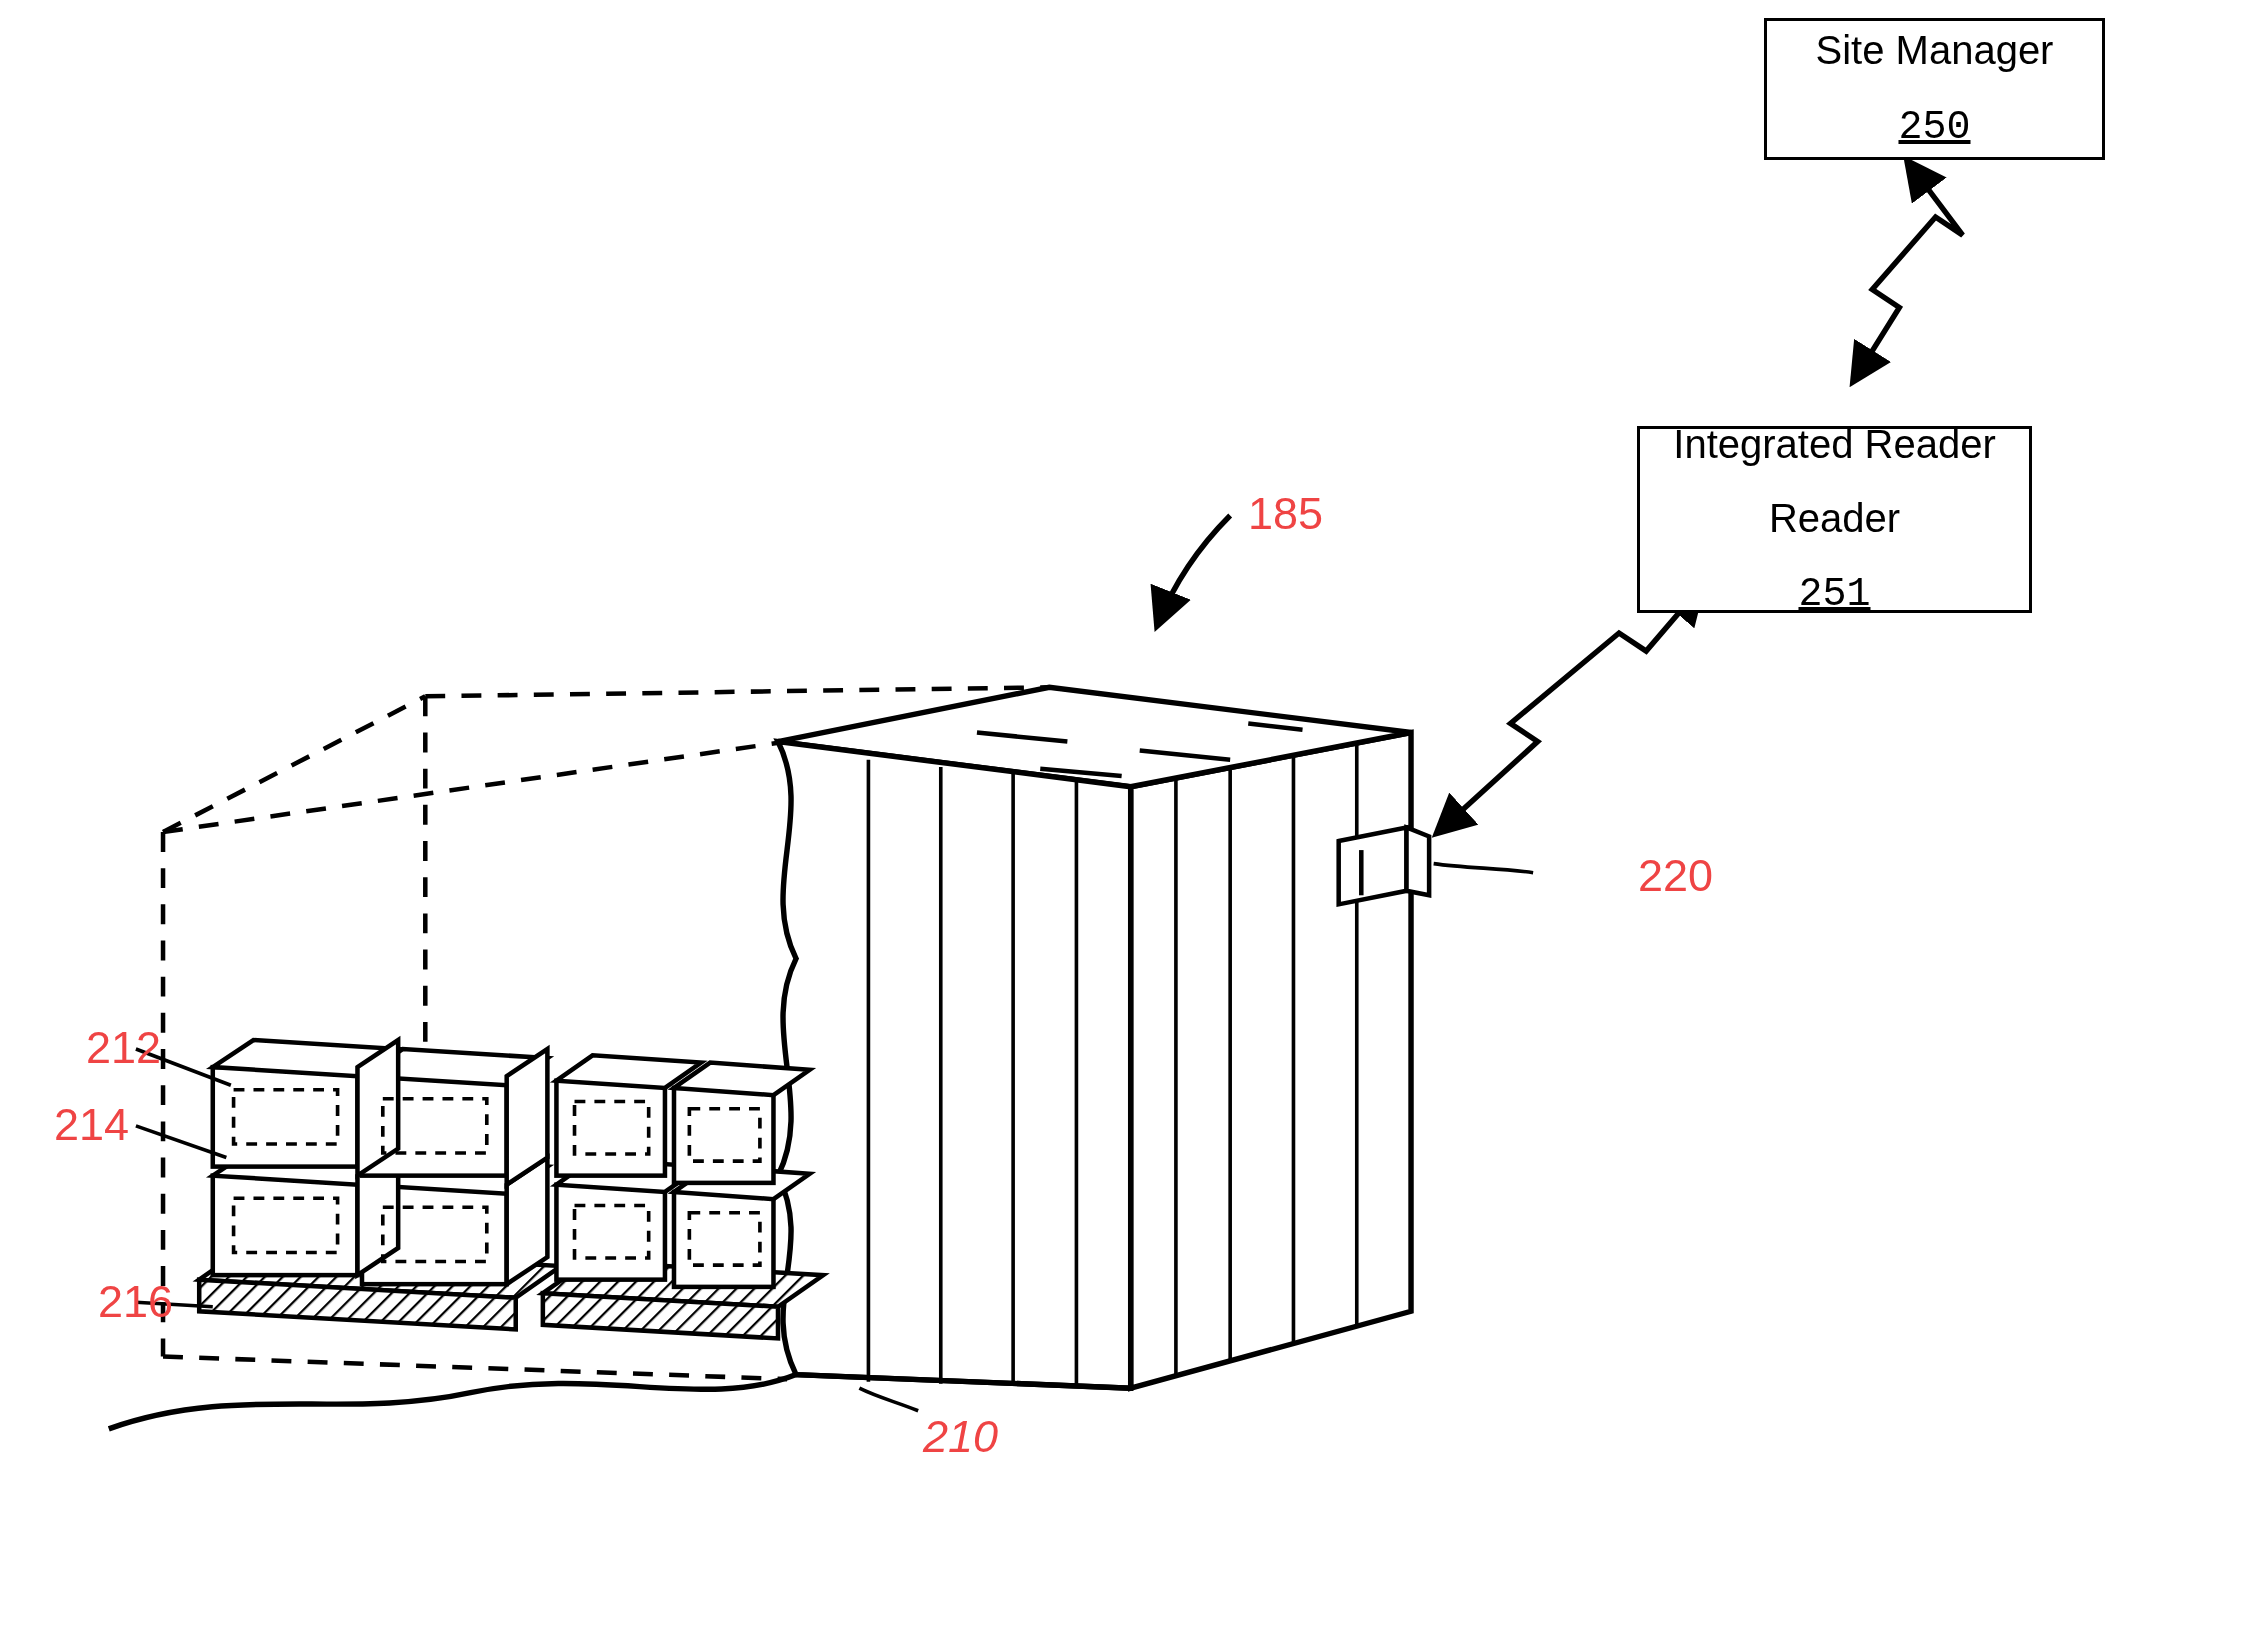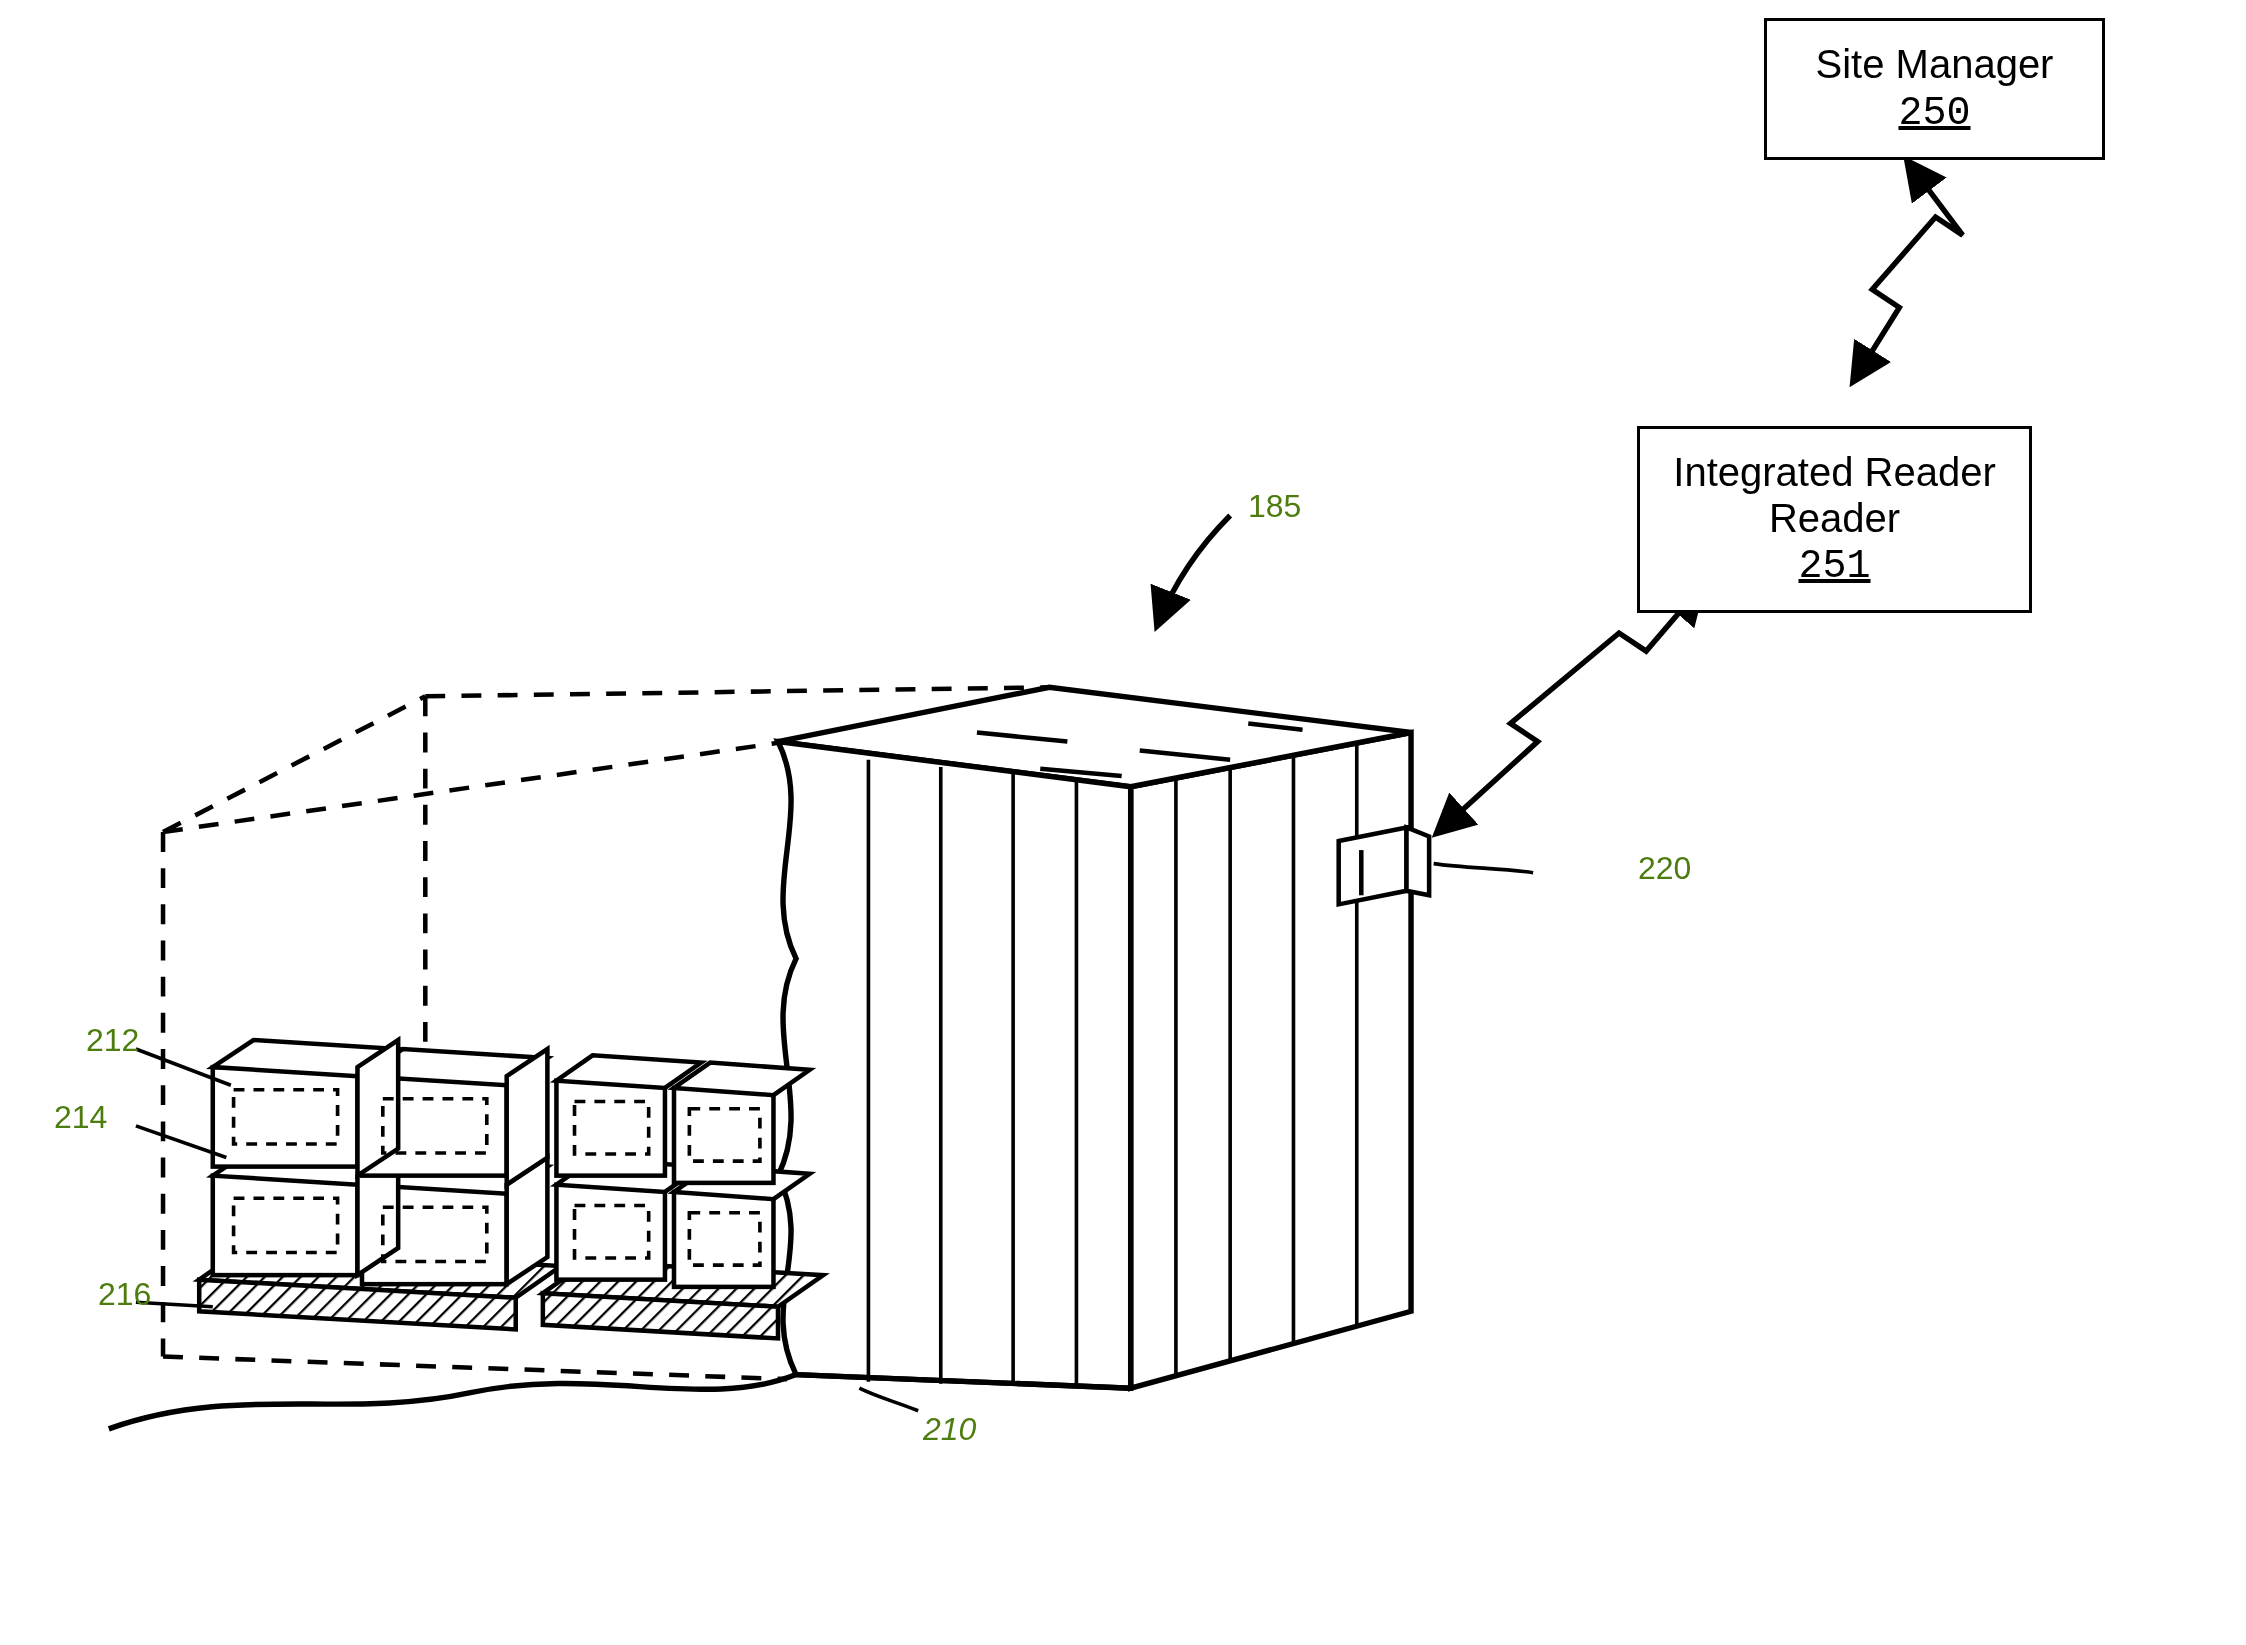--- a/index.html
+++ b/index.html
@@ -15,30 +15,31 @@
     position: absolute;
     border: 3.6px solid #000;
     background: #fff;
     text-align: left;
     display: flex;
     flex-direction: column;
     justify-content: center;
     align-items: center;
     font-size: 40px;
     line-height: 1.15;
+    gap: 28px;
   }
   .ref-num {
     text-decoration: underline;
     margin-top: 3.6px;
     font-family: Liberation Mono, monospace;
   }
   .free-label {
     position: absolute;
-    font-size: 32px;
-    color: #4d7c0f;
+    font-size: 45px;
+    color: #ef4444;
   }
 </style>
 </head>
 <body>
 
 <div class="label-box" style="left:1764px; top:18px; width:335px; height:136px;">
   <div>Site Manager</div>
   <div class="ref-num">250</div>
 </div>
 

